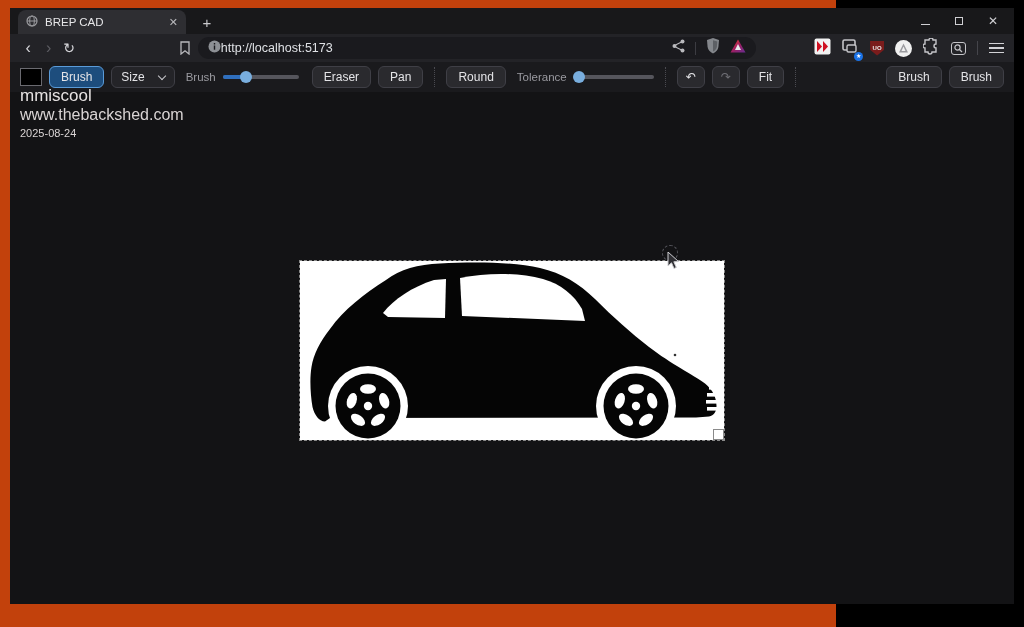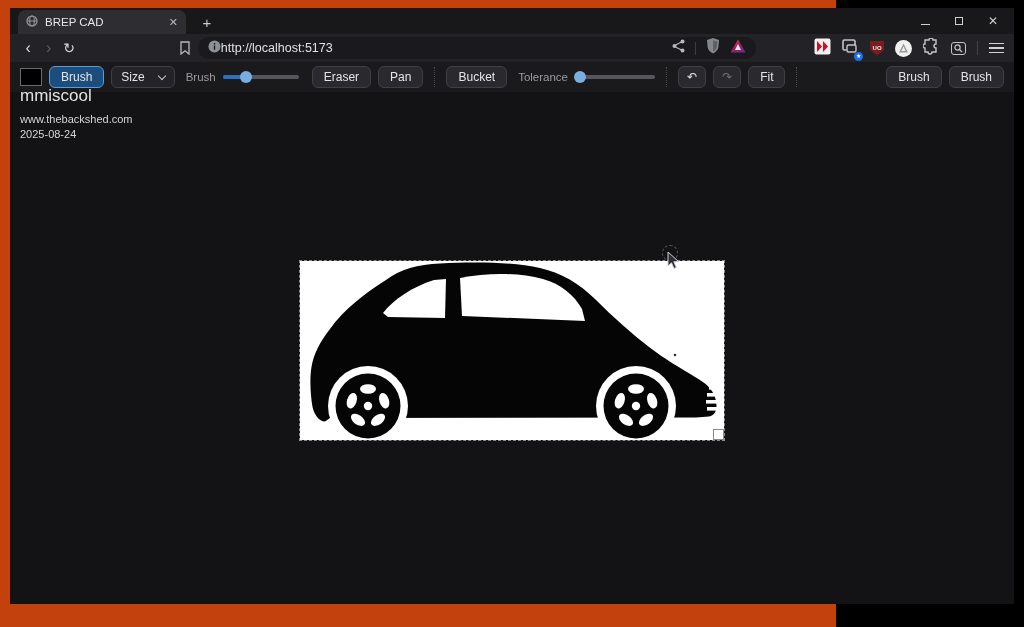--- a/index.html
+++ b/index.html
@@ -82,21 +82,21 @@
            background:#55555c; border-radius:2px; }
   .fill { position:absolute; left:0; top:4px; height:4px; background:#2f6fbe;
           border-radius:2px; }
   .thumb { position:absolute; top:0; width:12px; height:12px; background:#79aede;
            border-radius:50%; transform:translateX(-50%); }
   .tdiv { width:0; height:20px; border-left:1px dotted #4a4a50; margin:0 4px; }
   .spacer { flex:1; }
 
   .overlay-text { position:absolute; left:10px; top:24px; color:#d9d4d4; }
   .ov1 { font-size:17px; color:#e6e2e2; }
-  .ov2 { font-size:11px; margin-top:7px; }
+  .ov2 { font-size:16px; }
   .ov3 { font-size:11px; margin-top:3px; }
 
   .canvas { position:absolute; left:290px; top:199px; width:424px; height:179px;
             background:#fff; outline:1px dashed #8a8a8a; }
   .resize-handle { position:absolute; right:0; bottom:0; width:11px; height:11px;
                    border:1px solid #8a8a8a; background:transparent; }
   .cursor { position:absolute; left:652px; top:183px; width:30px; height:32px;
             pointer-events:none; }
   .cursor-ring { position:absolute; left:0; top:0; width:16px; height:16px;
                  border:1.4px dashed #55555b; border-radius:50%; }
@@ -230,21 +230,21 @@
         </span>
         <span class="plabel">Brush</span>
         <span class="slider size">
           <span class="track"></span>
           <span class="fill" style="width: 31%;"></span>
           <span class="thumb" style="left: 31%;"></span>
         </span>
         <button class="pbtn" style="margin-left:6px">Eraser</button>
         <button class="pbtn">Pan</button>
         <span class="tdiv"></span>
-        <button class="pbtn">Bucket</button>
+        <button class="pbtn">Round</button>
         <span class="plabel">Tolerance</span>
         <span class="slider tol">
           <span class="track"></span>
           <span class="fill" style="width: 6%;"></span>
           <span class="thumb" style="left: 6%;"></span>
         </span>
         <span class="tdiv"></span>
         <button class="pbtn icon-btn">↶</button>
         <button class="pbtn icon-btn dim">↷</button>
         <button class="pbtn">Fit</button>

